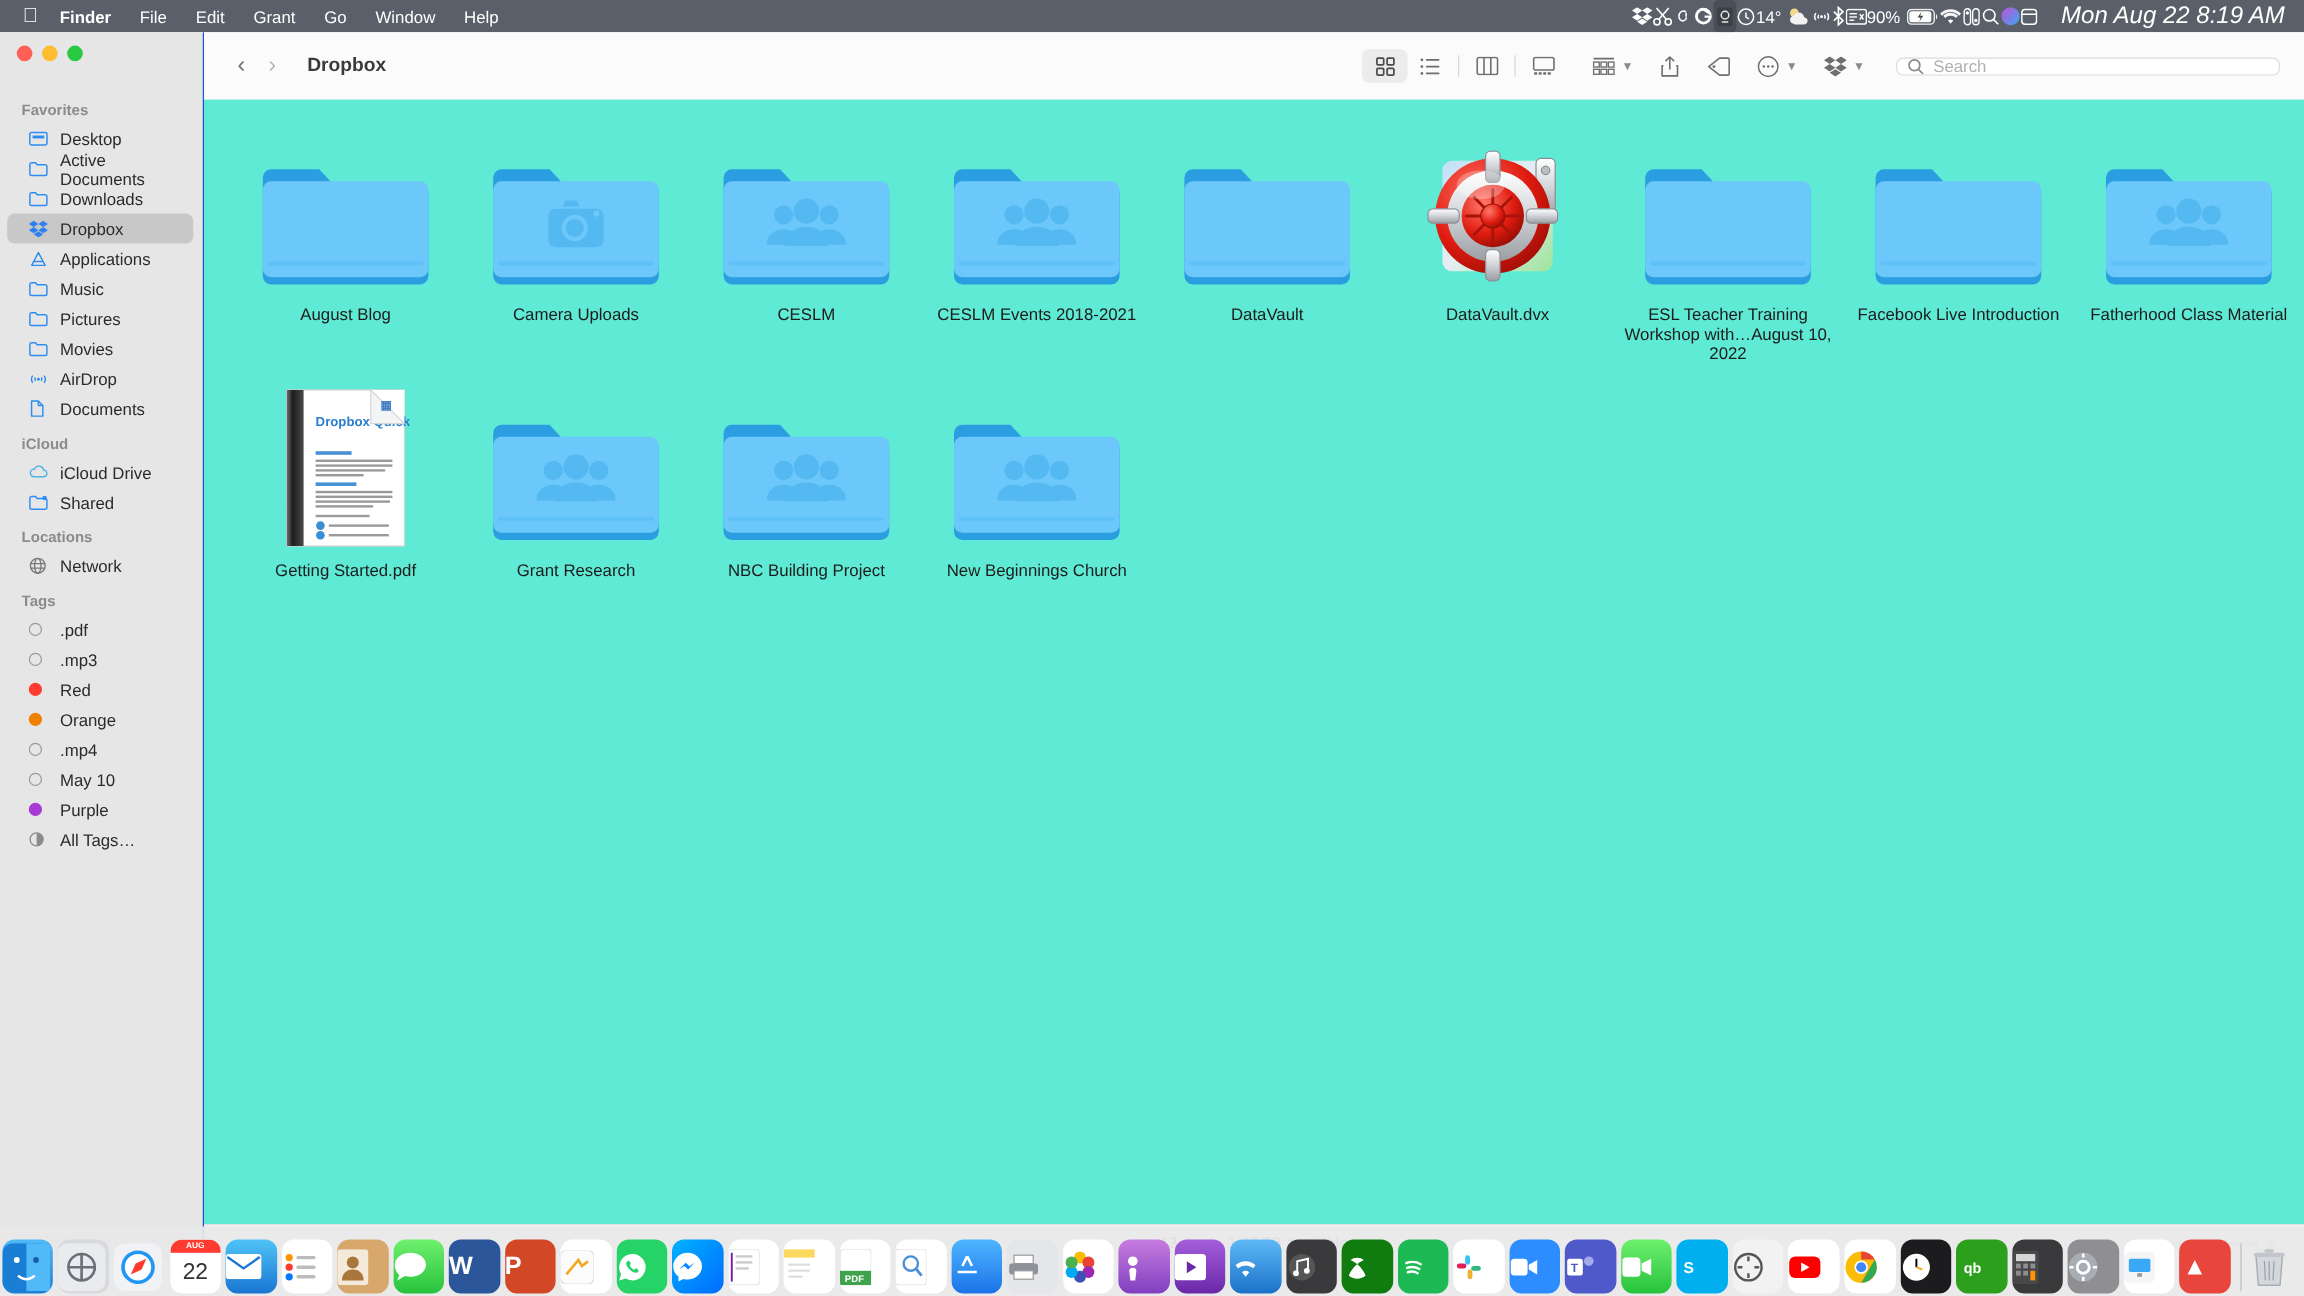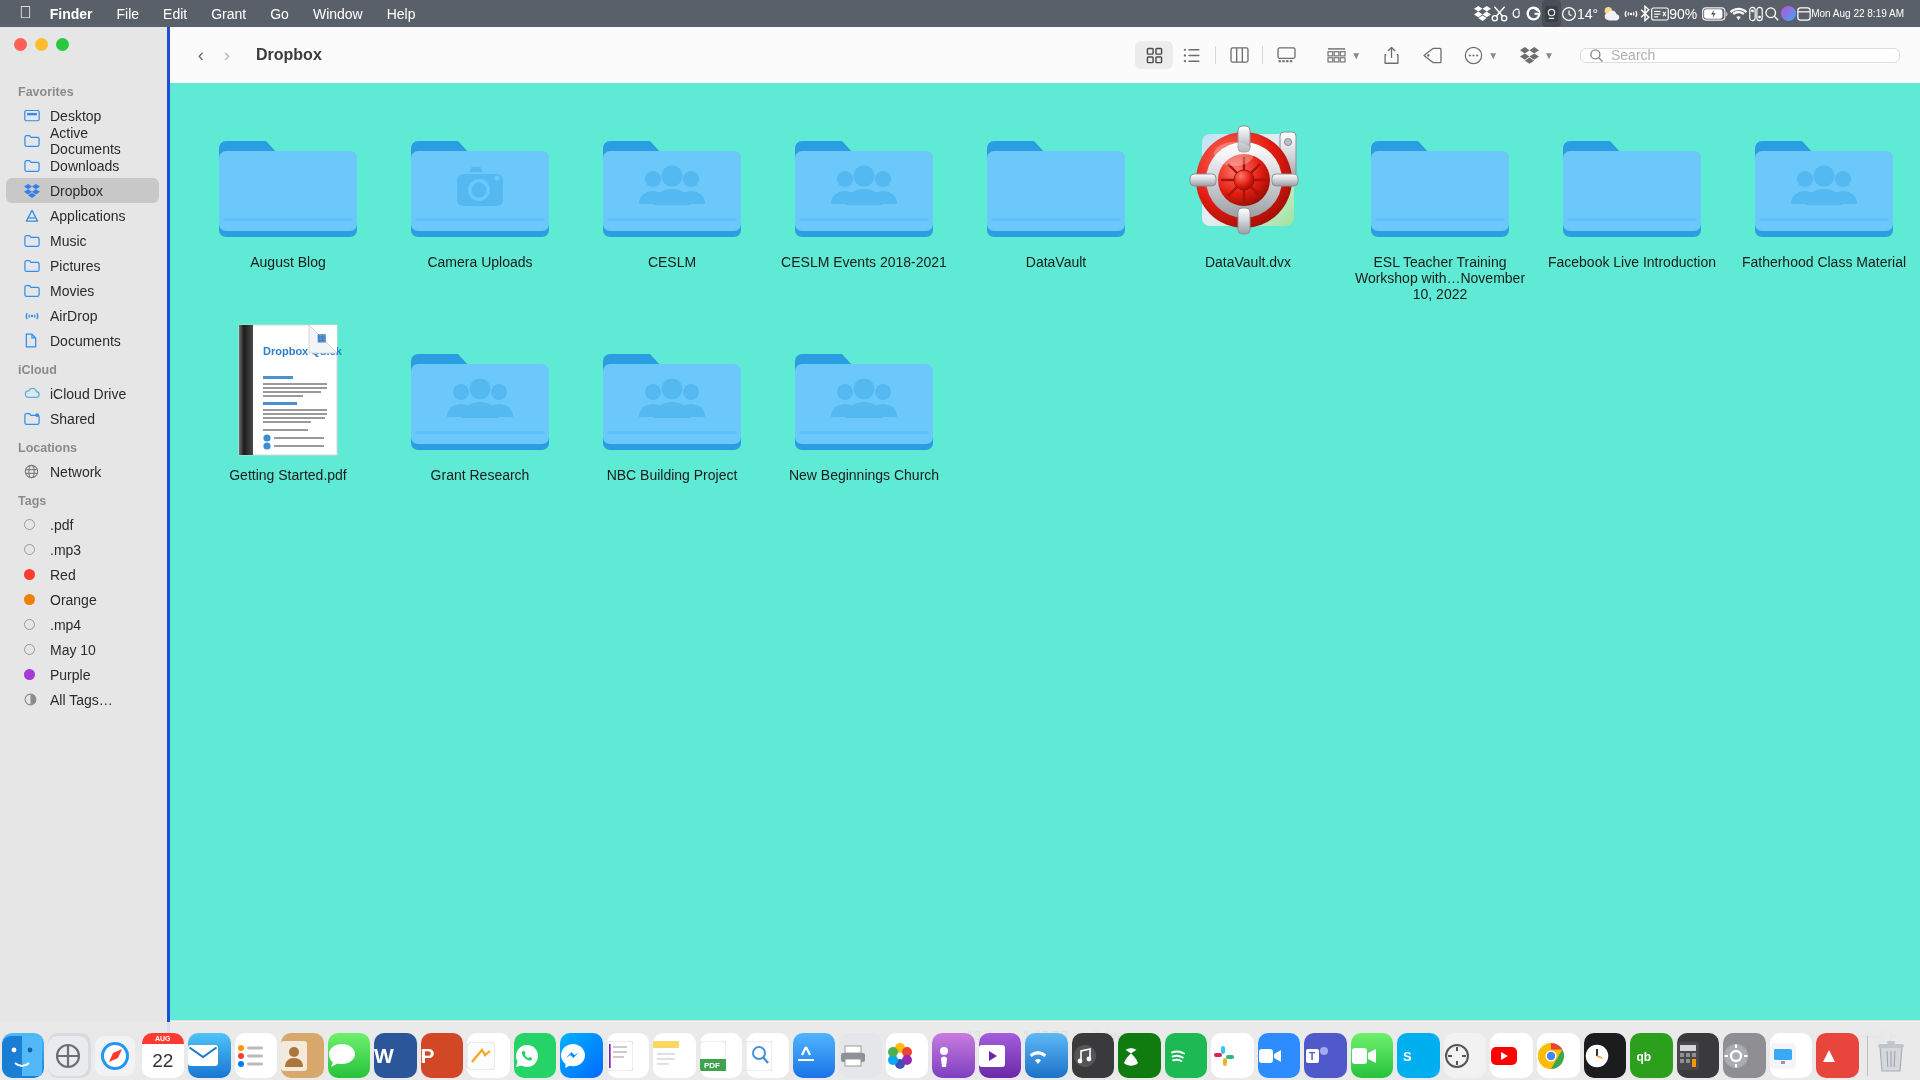--- a/index.html
+++ b/index.html
@@ -17,31 +17,31 @@
     display:flex; align-items:center;
     color:#ffffff; font-size:14px;
   }
   #menubar .apple { margin-left:19px; margin-right:18px; font-size:17px; line-height:1; position:relative; top:-1px; }
   #menubar .mitem { margin-right:24px; white-space:nowrap; }
   #menubar .mitem.bold { font-weight:bold; }
   #menubar .right { margin-left:auto; display:flex; align-items:center; padding-right:16px; }
   #menubar .right .si { display:flex; align-items:center; height:27px; }
   #menubar .right .si svg { display:block; }
   .si.boxed { background:#4a4f57; border-radius:4px; padding:1px 3px; }
-  #clocktext { font-size:10px; white-space:nowrap; }
+  #clocktext { margin-left:20px; font-size:20px; white-space:nowrap;font-style:italic; }
   .temp { font-size:14px; }
 
   
   #window { position:absolute; top:27px; left:0; width:1920px; height:1023px; background:#fff; }
 
   
   #sidebar {
     position:absolute; top:0; left:0; width:170px; height:1023px;
     background:#e6e6e6;
-    border-right:3px solid #1d4ed8;
+    border-right:1px solid #1d4ed8;
     padding-top:48px;
     overflow:hidden;
   }
   .sb-header {
     font-size:12.5px; color:#8b8b8d; font-weight:600;
     padding:4px 0 4px 18px; margin-top:6px;
   }
   .sb-item {
     display:flex; align-items:center; height:25px;
     padding-left:18px; margin:0 8px 0 6px; border-radius:6px;
@@ -700,21 +700,21 @@
       </div>
 
       <div class="cell">
         <div class="thumb">
           <svg width="146" height="120" viewBox="0 0 146 120">
             <path d="M4 22a7 7 0 0 1 7-7h40l12 13h72a7 7 0 0 1 7 7v69a7 7 0 0 1-7 7H11a7 7 0 0 1-7-7z" fill="#2a9ee0"></path>
             <path d="M4 32a7 7 0 0 1 7-7h124a7 7 0 0 1 7 7v66a7 7 0 0 1-7 7H11a7 7 0 0 1-7-7z" fill="#6cc8fa"></path>
             <rect x="8" y="92" width="130" height="3" rx="1.5" fill="#53bdf8" opacity=".6"></rect>
             </svg>
         </div>
-        <div class="label">ESL Teacher Training Workshop with…November 10, 2022</div>
+        <div class="label">ESL Teacher Training Workshop with…August 10, 2022</div>
       </div>
 
       <div class="cell">
         <div class="thumb">
           <svg width="146" height="120" viewBox="0 0 146 120">
             <path d="M4 22a7 7 0 0 1 7-7h40l12 13h72a7 7 0 0 1 7 7v69a7 7 0 0 1-7 7H11a7 7 0 0 1-7-7z" fill="#2a9ee0"></path>
             <path d="M4 32a7 7 0 0 1 7-7h124a7 7 0 0 1 7 7v66a7 7 0 0 1-7 7H11a7 7 0 0 1-7-7z" fill="#6cc8fa"></path>
             <rect x="8" y="92" width="130" height="3" rx="1.5" fill="#53bdf8" opacity=".6"></rect>
             </svg>
         </div>

